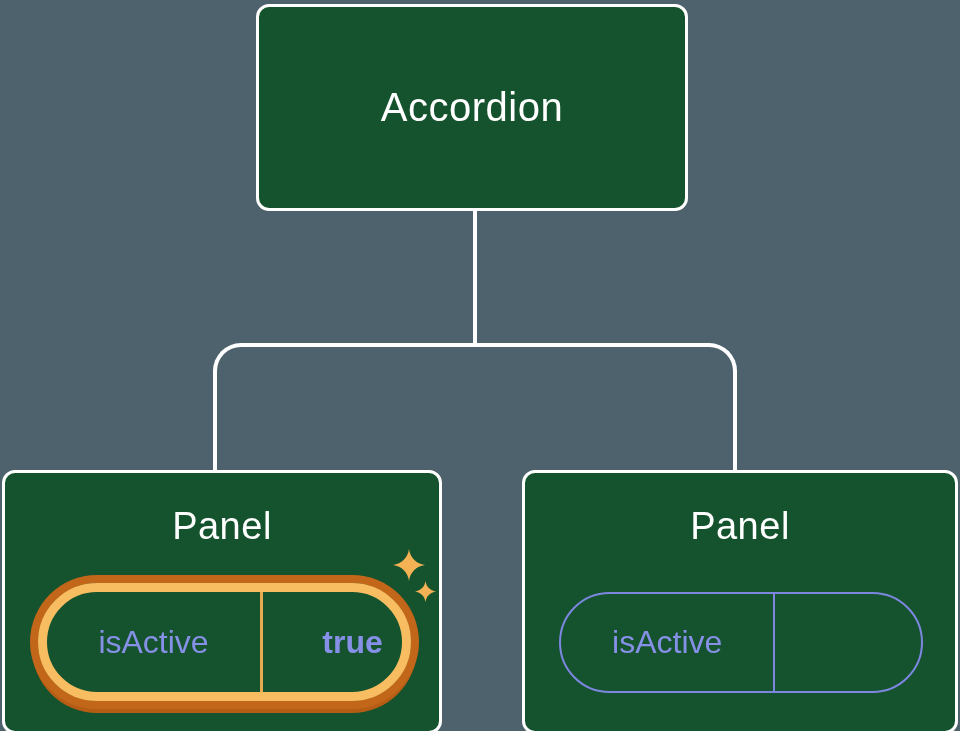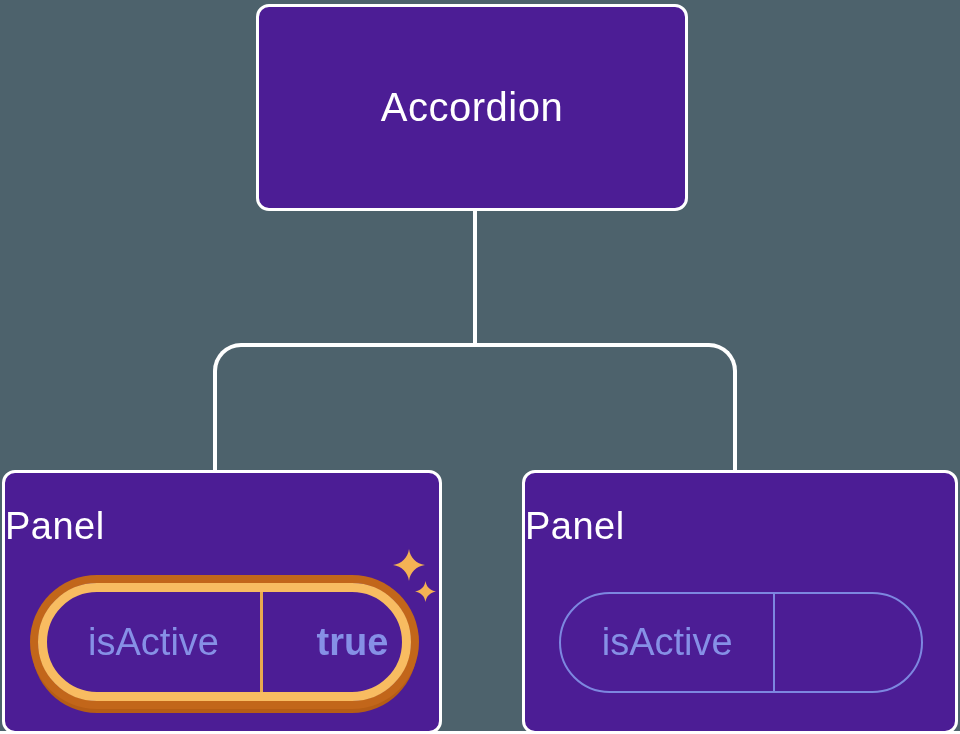--- a/index.html
+++ b/index.html
@@ -10,38 +10,39 @@
   .canvas {
     position: relative;
     width: 960px;
     height: 734px;
     background: #4d626c;
     overflow: hidden;
   }
   
   .node {
     position: absolute;
-    background: #4c1d95;
+    background: #14532d;
     border: 3px solid #ffffff;
     border-radius: 13px;
     box-sizing: border-box;
   }
   .node-root {
     left: 256px; top: 4px;
     width: 432px; height: 207px;
     display: flex; align-items: center; justify-content: center;
   }
   .node-root .node-title {
     color: #ffffff;
     font-size: 40px;
     letter-spacing: 0.5px;
   }
   .panel-title {
     position: absolute;
     top: 32px; left: 0; right: 0;
+    text-align: center;
     color: #ffffff;
     font-size: 38px;
     letter-spacing: 0.5px;
   }
   
   .stem {
     position: absolute;
     left: 473px; top: 210px;
     width: 4px; height: 136px;
     background: #ffffff;
@@ -76,21 +77,21 @@
   .pill-inactive {
     left: 34px; top: 119px;
     width: 364px; height: 101px;
     border: 2px solid #7d87e0;
   }
   .pill-cell {
     display: flex;
     align-items: center;
     justify-content: center;
     color: #8690e6;
-    font-size: 38px;
+    font-size: 32px;
   }
   .pill-key   { flex: 0 0 60%; }
   .pill-value { flex: 1 1 auto; margin-left: 40px; }
   .pill-active .pill-key   { border-right: 3px solid #e8a94f; }
   .pill-inactive .pill-key { flex-basis: 59%; border-right: 2px solid #7d87e0; }
   .pill-active .pill-value { font-weight: 700; }
 
   
   .sparkle { position: absolute; z-index: 5; }
   .sparkle svg { display: block; }

